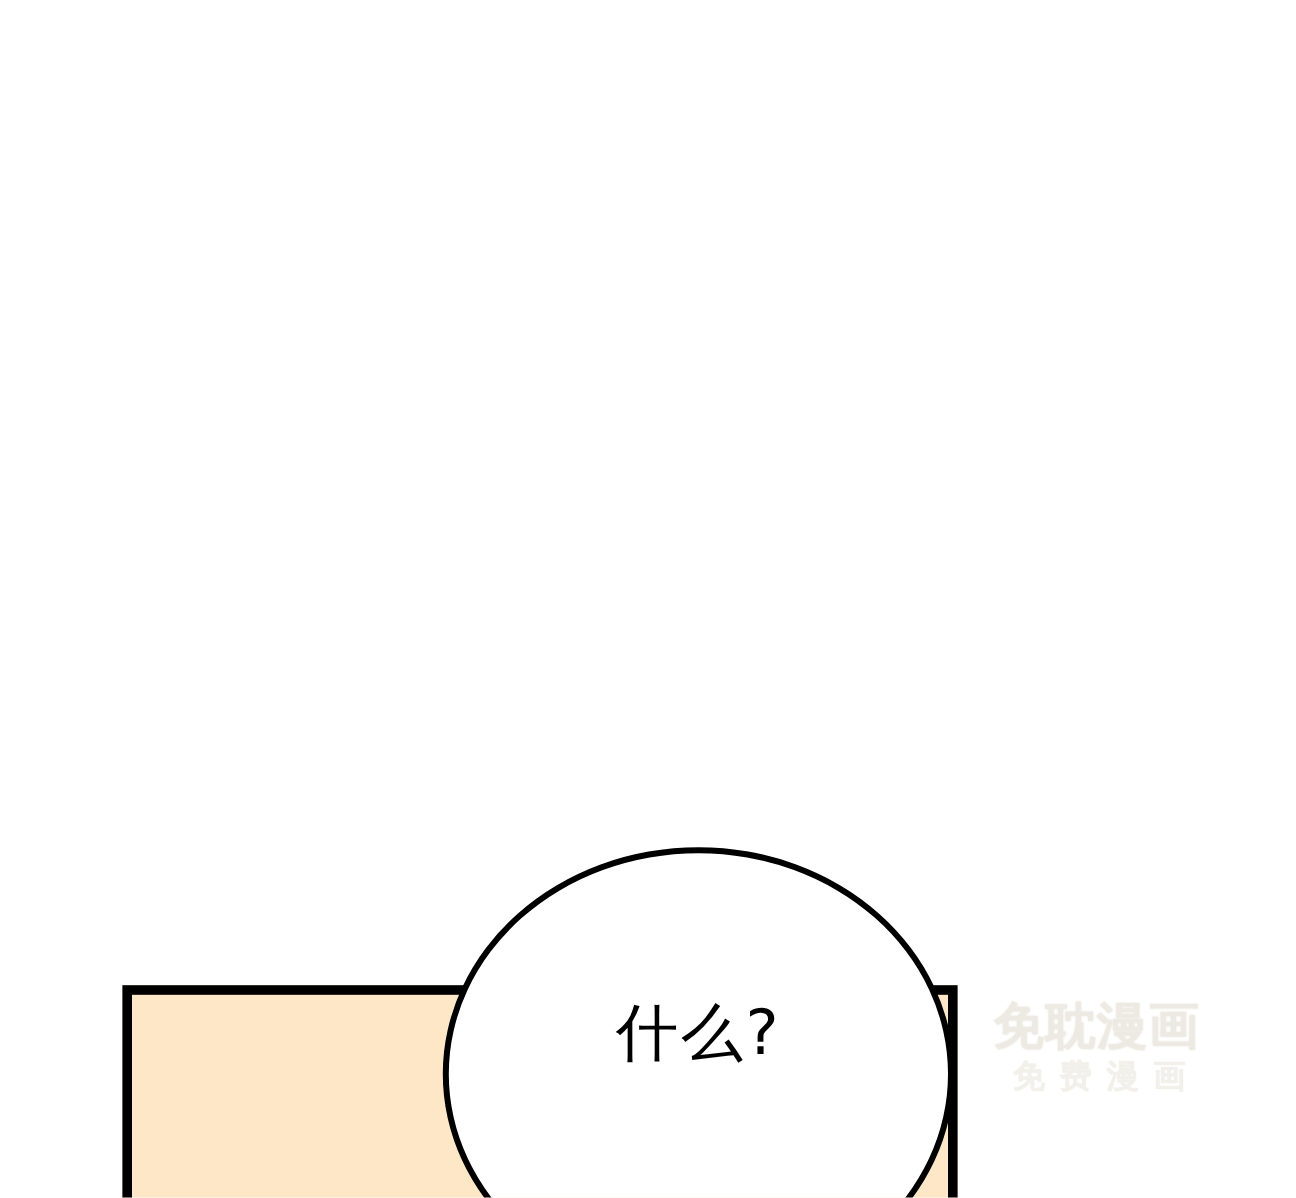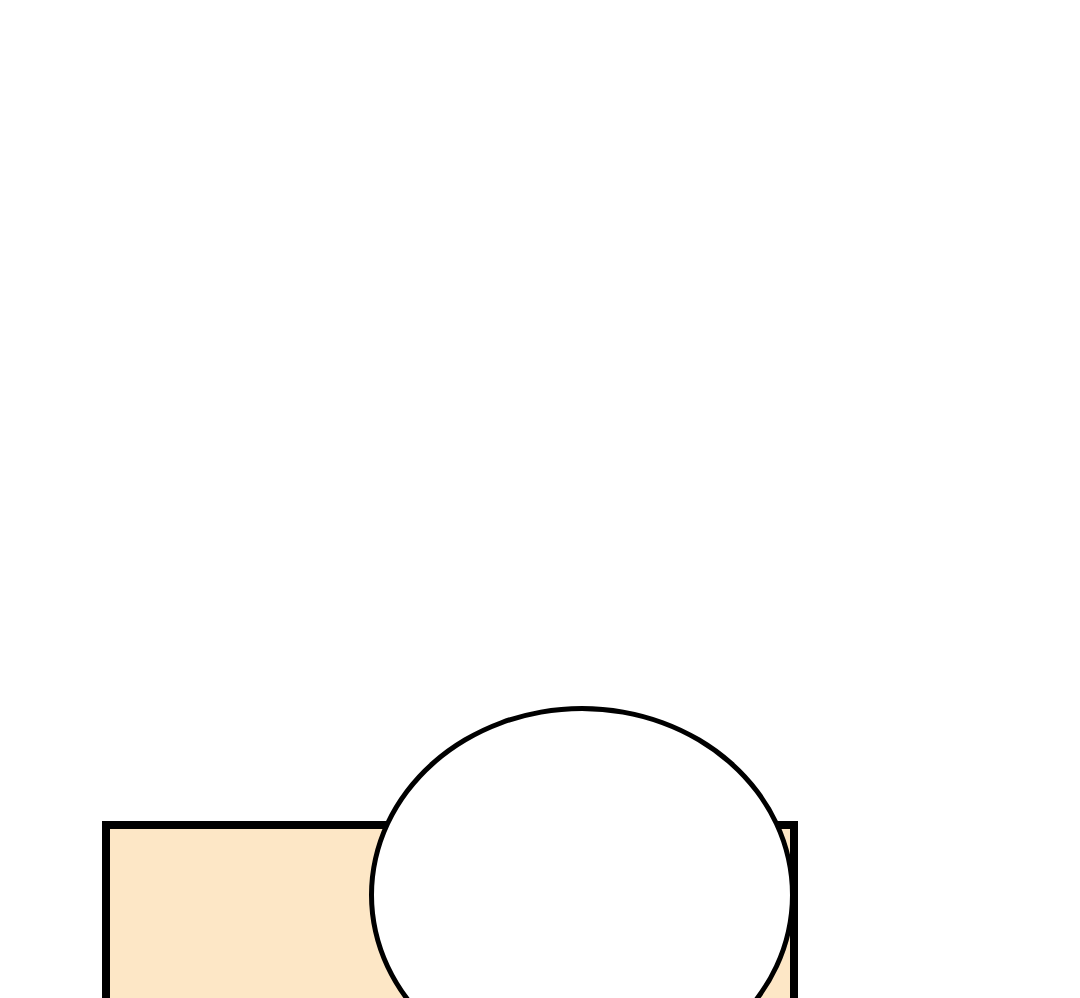--- a/index.html
+++ b/index.html
@@ -78,17 +78,22 @@
 </style>
 </head>
 <body>
 
 <div class="page">
 
   <div class="panel"></div>
 
   <div class="bubble">
     <div class="bubble-text">
+      <div>什么?</div>
     </div>
   </div>
 
+  <div class="watermark">
+    <div class="wm-title">免耽漫画</div>
+    <div class="wm-subtitle">免费漫画</div>
+  </div>
 
 </div>
 
 </body></html>

